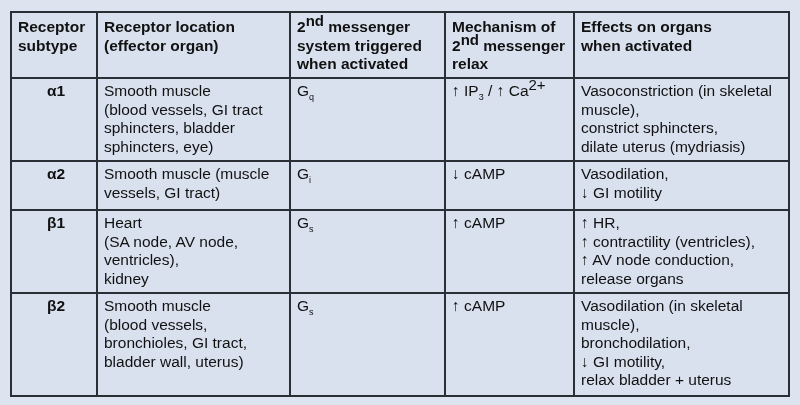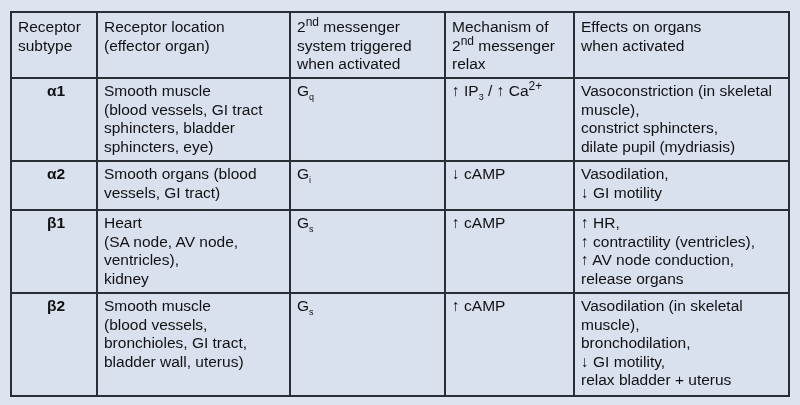--- a/index.html
+++ b/index.html
@@ -34,37 +34,37 @@
     th, td {
       border: 2px solid #2a2f36;
       vertical-align: top;
       text-align: left;
       padding: 3px 5px 2px 6px;
       font-size: 15.5px;
       line-height: 18.5px;
       font-weight: normal;
     }
     th {
-      font-weight: normal;
+      font-weight: bold;
       height: 57px;
       padding-top: 5px;
     }
     td.subtype {
       font-weight: bold;
       text-align: center;
       padding-left: 9px;
     }
     td.second {
     }
     tr.r1 td { height: 76px; }
     tr.r2 td { height: 42px; margin-left: 28px; }
     tr.r3 td { height: 76px; margin-left: 44px; }
     tr.r4 td { height: 96px; }
     .line { display: block; white-space: nowrap; }
-    sup { font-size: 12px; vertical-align: 6px; line-height: 0; }
+    sup { font-size: 15px; vertical-align: 6px; line-height: 0; }
     sub { font-size: 9px; vertical-align: -4px; line-height: 0; }
   </style>
 </head>
 <body>
 
 <div class="table-wrap">
   <table>
     <colgroup>
       <col class="c1">
         <col class="c2">
@@ -107,28 +107,28 @@
           <span class="line">(blood vessels, GI tract</span>
           <span class="line">sphincters, bladder</span>
           <span class="line">sphincters, eye)</span>
         </td>
         <td class="second"><span>G</span><sub>q</sub></td>
         <td><span>↑ IP</span><sub>3</sub><span> / ↑ Ca</span><sup>2+</sup></td>
         <td>
           <span class="line">Vasoconstriction (in skeletal</span>
           <span class="line">muscle),</span>
           <span class="line">constrict sphincters,</span>
-          <span class="line">dilate pupil (mydriasis)</span>
+          <span class="line">dilate uterus (mydriasis)</span>
         </td>
       </tr>
 
       <tr class="r2">
         <td class="subtype">α2</td>
         <td>
-          <span class="line">Smooth organs (blood</span>
+          <span class="line">Smooth muscle (muscle</span>
           <span class="line">vessels, GI tract)</span>
         </td>
         <td class="second"><span>G</span><sub>i</sub></td>
         <td>↓ cAMP</td>
         <td>
           <span class="line">Vasodilation,</span>
           <span class="line">↓ GI motility</span>
         </td>
       </tr>
 

